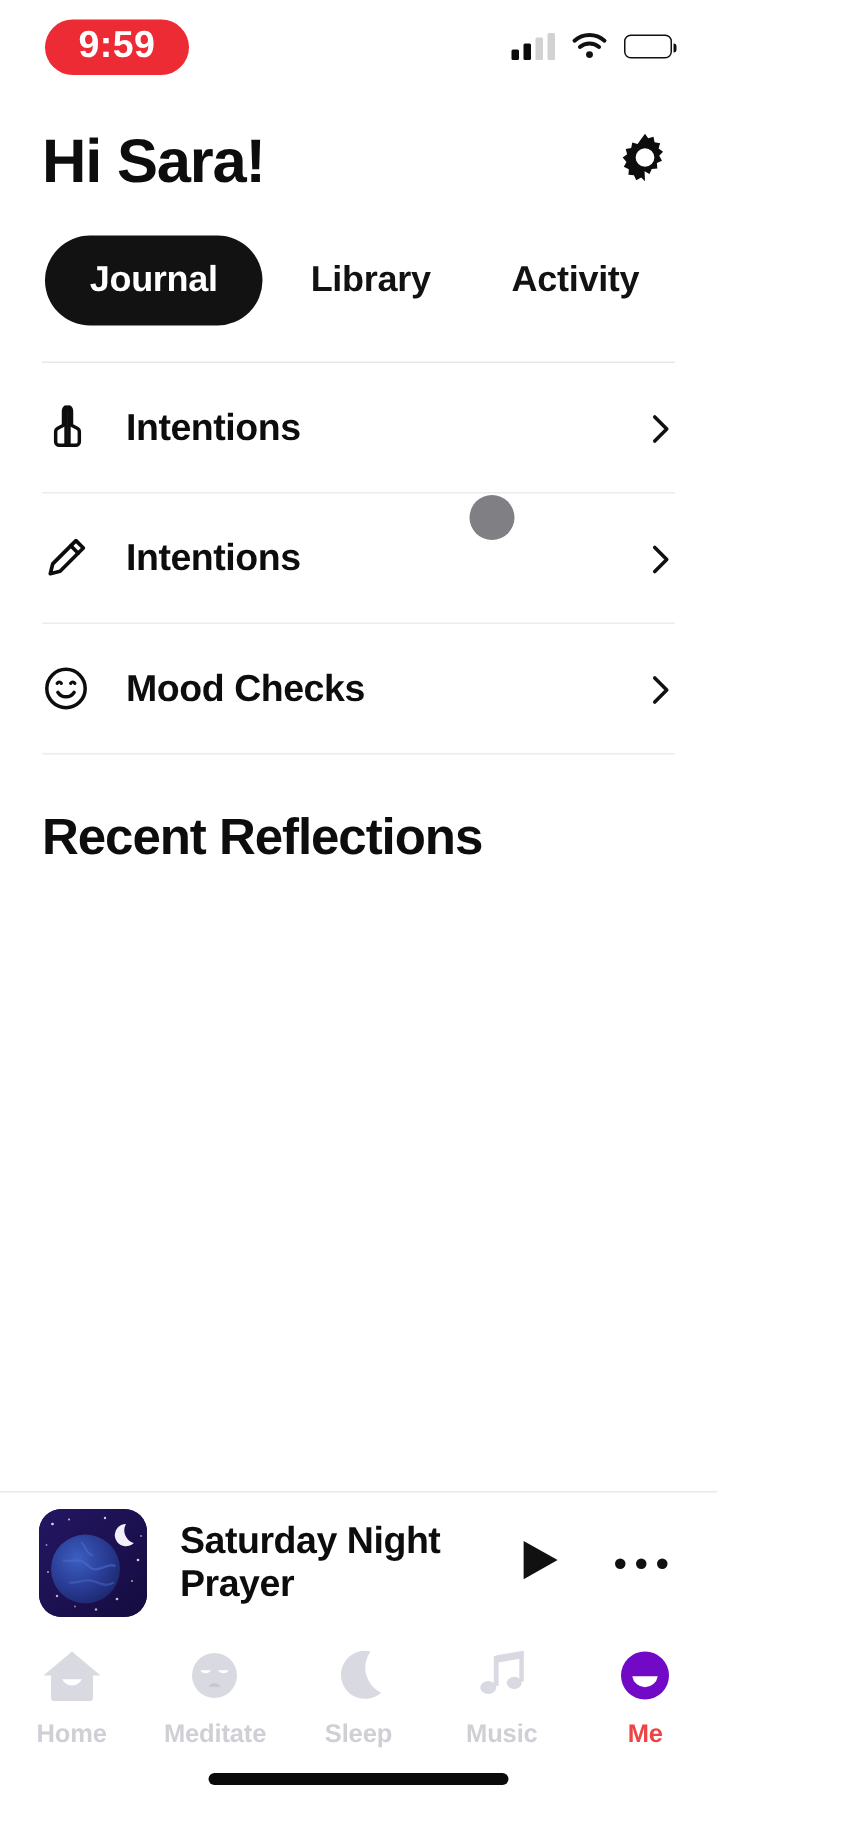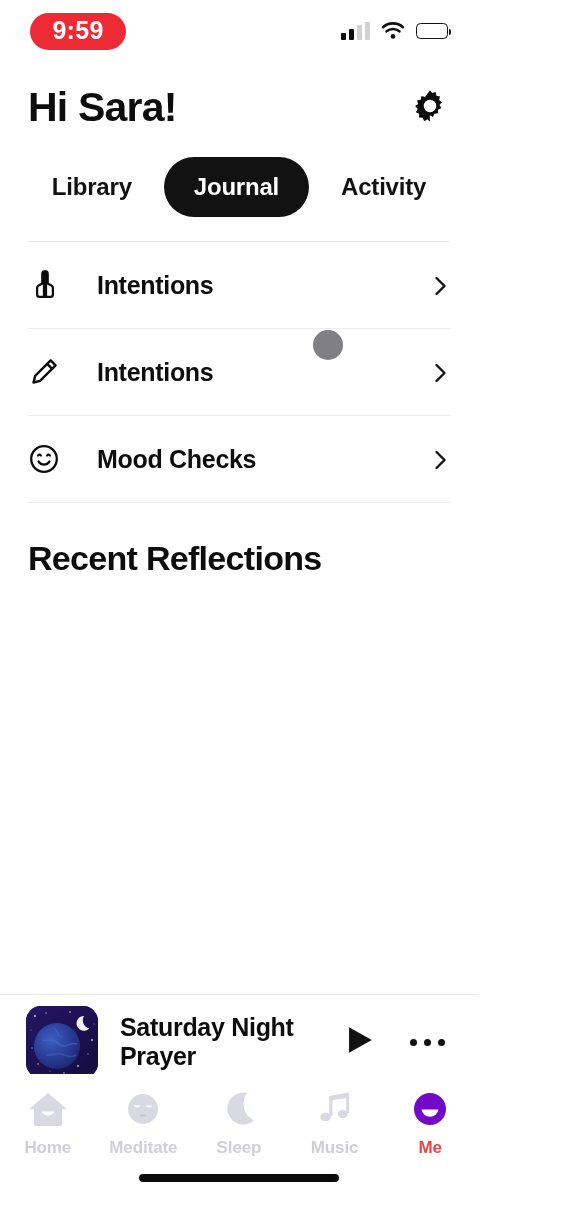--- a/index.html
+++ b/index.html
@@ -62,21 +62,21 @@
     padding:14px 22px; border-radius:32px; letter-spacing:-0.2px;
   }
   .tab.active { background:#121212; color:#ffffff; padding:16px 30px; }
 
   .divider { height:1px; background:#e7e7e7; margin:24px 28px 0; }
 
   
   .menu { padding:0 28px; }
   .menu-row {
     display:flex; align-items:center;
-    height:87px; border-bottom:1px solid #ececec;gap:13px;
+    height:87px; border-bottom:1px solid #ececec;
   }
   .menu-row:last-child { border-bottom:1px solid #ececec; }
   .row-icon { width:56px; display:flex; align-items:center; }
   .row-label {
     flex:1; font-size:25px; font-weight:700; color:#0d0d0d; letter-spacing:-0.3px;
   }
   .chev { width:22px; height:22px; }
 
   
   .section-title {
@@ -114,21 +114,21 @@
   }
   .player-title {
     flex:1; font-size:25px; font-weight:700; color:#0d0d0d; letter-spacing:-0.3px;
   }
   .play-btn { width:42px; height:42px; display:flex; align-items:center; justify-content:center; }
   .more-btn { width:50px; height:42px; display:flex; align-items:center; justify-content:center; gap:7px; }
   .more-btn i { width:7px; height:7px; border-radius:50%; background:#111; display:block; }
 
   
   .tabbar {
-    position:absolute; left:0; right:0; bottom:16px; height:128px;
+    position:absolute; left:0; right:0; bottom:8px; height:128px;
     display:flex; align-items:flex-start; padding-top:12px; background:#fff;
   }
   .navitem {
     flex:1; display:flex; flex-direction:column; align-items:center; gap:6px;
   }
   .navicon { width:46px; height:46px; display:flex; align-items:center; justify-content:center; }
   .navlabel { font-size:17px; font-weight:600; color:#cfcfd6; letter-spacing:-0.1px; }
   .navitem.active .navlabel { color:#ef4444; font-weight:700; }
   .home-indicator {
     position:absolute; bottom:20px; left:50%; transform:translateX(-50%);
@@ -175,22 +175,22 @@
       <span>
         <svg viewBox="0 0 24 24" width="34" height="34">
           <path fill="#0d0d0d" d="M12 0.8l1.5 2.1 2.5-.7.5 2.6 2.6.5-.7 2.5 2.1 1.5-1.8 1.9 1.3 2.3-2.4 1.1.2 2.6-2.6.2-1.1 2.4-2.3-1.3L12 23.2l-1.8-1.8-2.3 1.3-1.1-2.4-2.6-.2.2-2.6-2.4-1.1 1.3-2.3L1.5 12l2.1-1.5-.7-2.5 2.6-.5.5-2.6 2.5.7z"></path>
           <circle cx="12" cy="12" r="4.4" fill="#ffffff"></circle>
         </svg>
       </span>
     </div>
   </div>
 
   <div class="tabs">
+    <div class="tab active">Journal</div>
     <div class="tab">Library</div>
-    <div class="tab active">Journal</div>
     <div class="tab">Activity</div>
   </div>
 
   <div class="divider"></div>
 
   <div class="menu">
 
     <div class="menu-row">
       <span class="row-icon">
         <svg viewBox="0 0 28 28" width="34" height="34">

